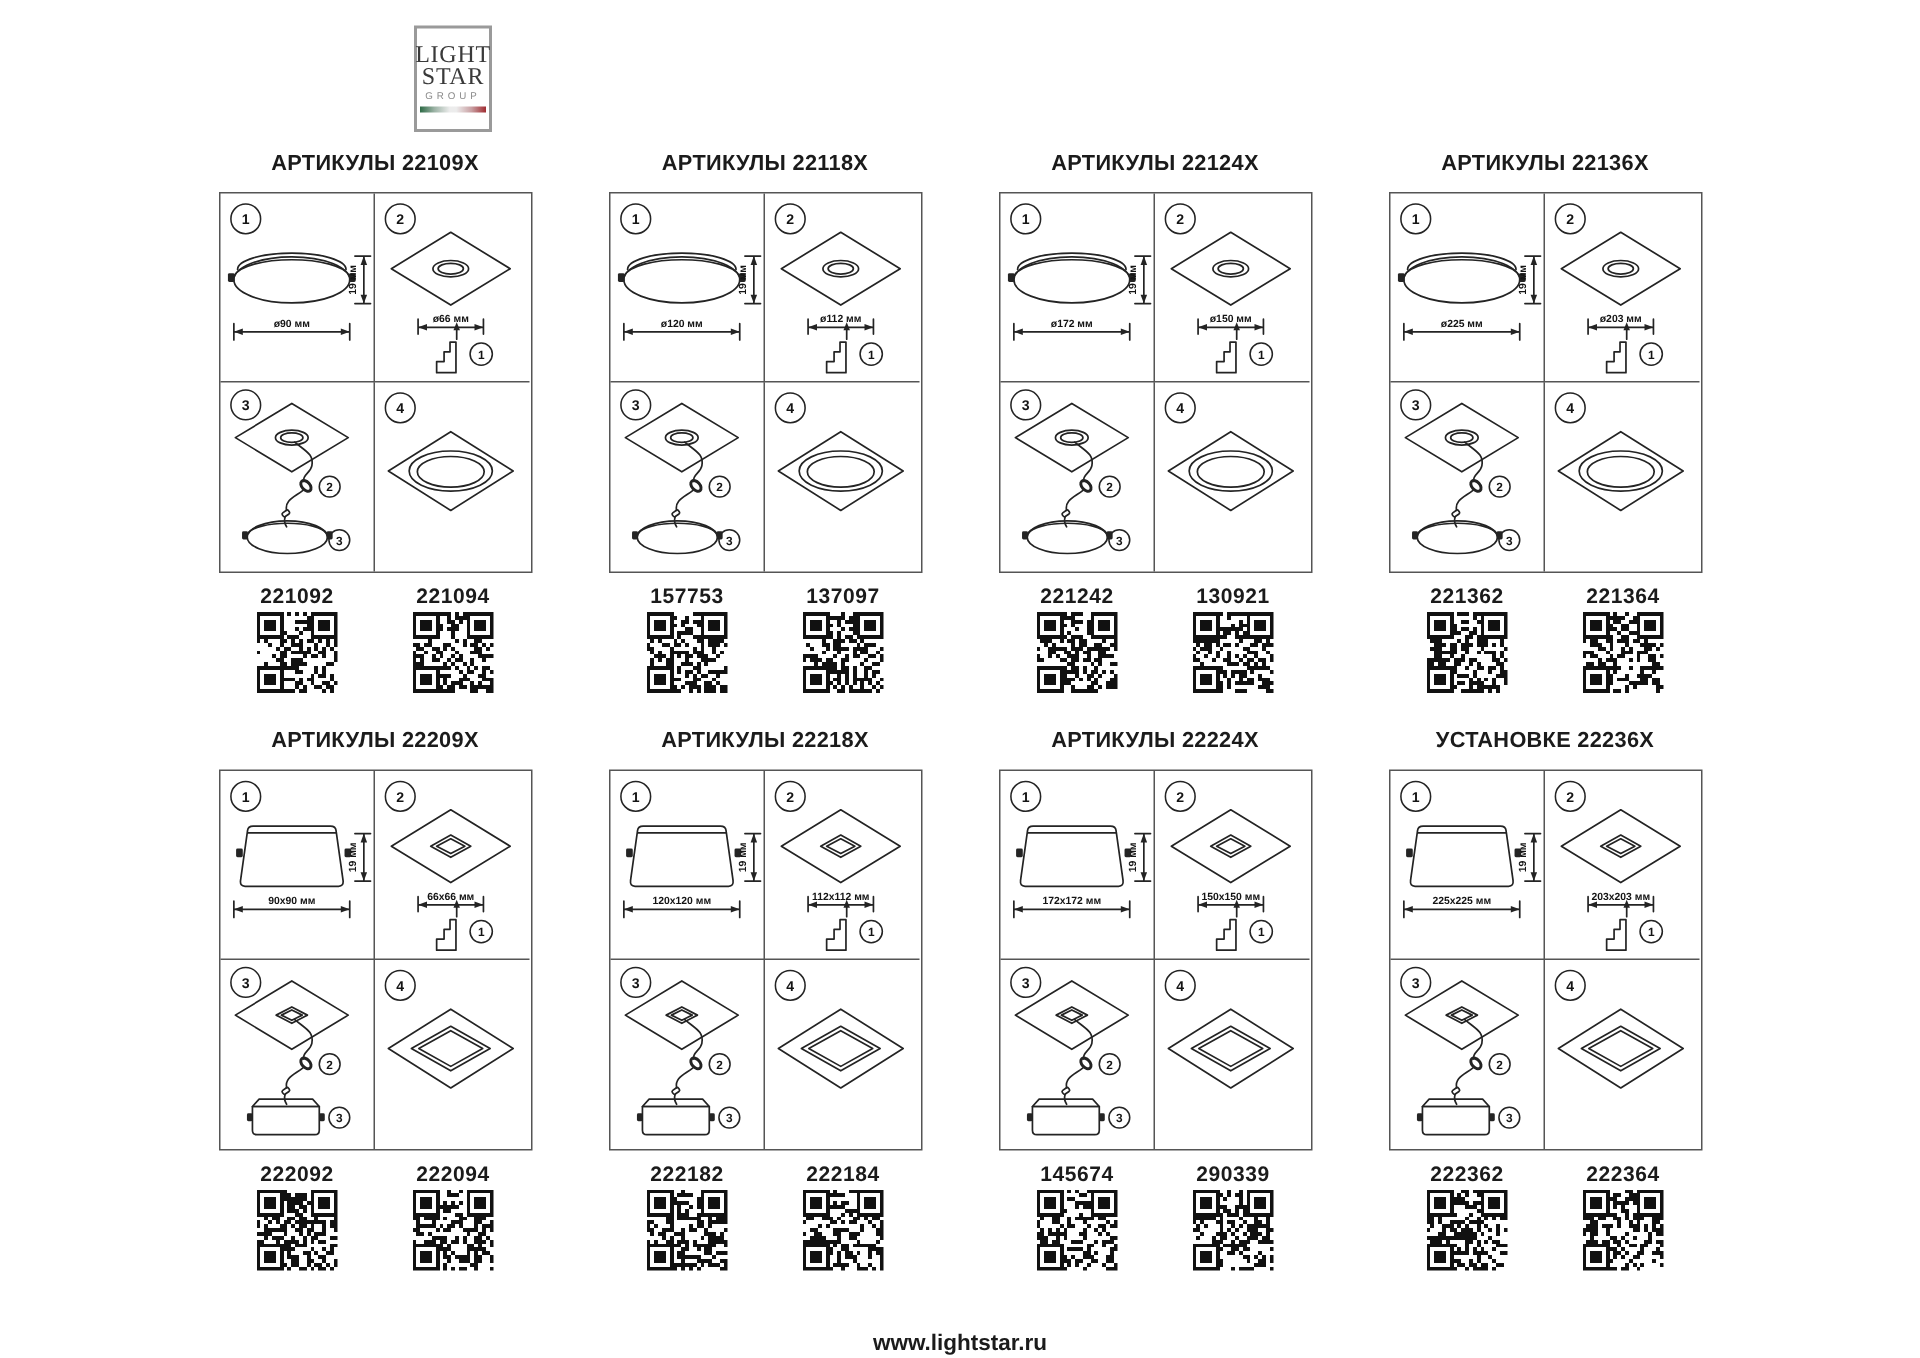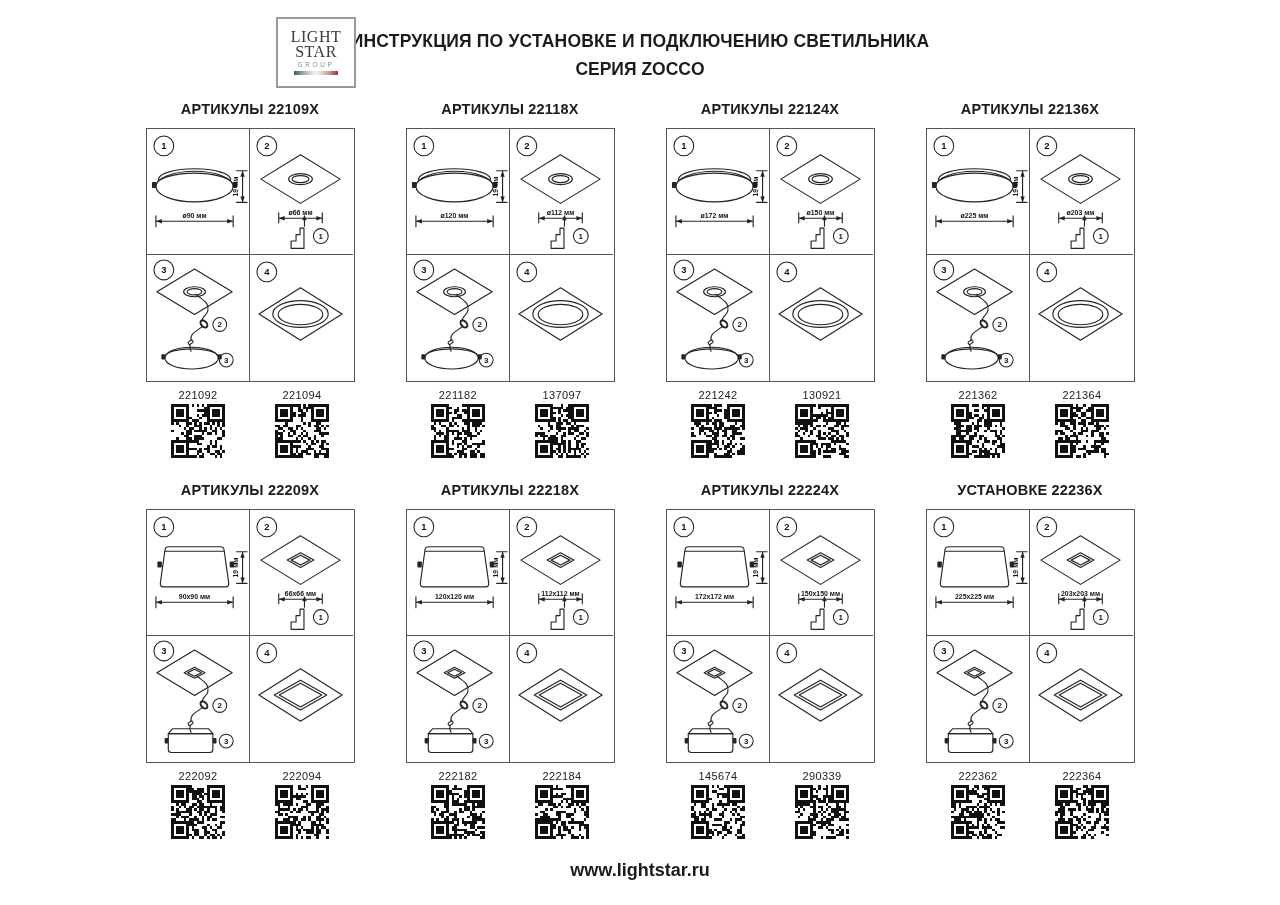--- a/index.html
+++ b/index.html
@@ -1,64 +1,60 @@
 <!DOCTYPE html>
 <html><head>
 <meta charset="utf-8">
 <style>
   html,body{margin:0;padding:0}
   body{width:1280px;height:905px;background:#fff;font-family:"Liberation Sans",sans-serif;color:#1b1b1b;position:relative;overflow:hidden}
   .header{position:relative;height:97px}
-  .logo{position:absolute;left:276px;top:17px;width:80px;height:71px;border:2px solid #9a9a9a;box-sizing:border-box;display:flex;flex-direction:column;align-items:center;justify-content:center;background:#fff}
+  .logo{position:absolute;left:276px;top:17px;width:52px;height:71px;border:2px solid #9a9a9a;box-sizing:border-box;display:flex;flex-direction:column;align-items:center;justify-content:center;background:#fff}
   .logo-l1,.logo-l2{font-family:"Liberation Serif",serif;font-size:16px;line-height:14.5px;color:#3a3a3a;letter-spacing:.5px}
   .logo-l3{font-size:6.5px;letter-spacing:2.6px;color:#8a8a8a;margin-top:2px}
   .flag{width:44px;height:4.5px;margin-top:2.5px;background:linear-gradient(90deg,#2d6a45 0%,#9db3a6 22%,#ececec 45%,#ececec 55%,#c9a0a3 78%,#a02c31 100%)}
   .titles{padding-top:31px;text-align:center}
   .t1{font-size:17.5px;font-weight:700;letter-spacing:.2px}
   .t2{font-size:17.5px;font-weight:700;margin-top:7px}
   .panel-row{display:flex;justify-content:center;gap:52px}
   .row1{margin-top:4px}
   .row2{margin-top:24px}
   .panel{width:208px}
   .panel-title{text-align:center;font-size:14.5px;font-weight:700;margin-bottom:11px;letter-spacing:.2px;white-space:nowrap}
   .panel-box{border:1.2px solid #555;display:grid;grid-template-columns:1fr 1fr;background:#fff;width:206.5px;box-sizing:content-box}
   .cell{width:103px;height:126px;box-sizing:border-box;position:relative}
   .c1{border-right:1.2px solid #555;border-bottom:1.2px solid #555}
   .c2{border-bottom:1.2px solid #555}
   .c3{border-right:1.2px solid #555}
   svg.diag{display:block;width:102px;height:125px}
   .articles{display:grid;grid-template-columns:1fr 1fr;margin-top:7px}
   .article{display:flex;flex-direction:column;align-items:center}
-  .article-num{font-size:11px;font-weight:400;letter-spacing:.4px}
+  .article-num{font-size:14px;font-weight:700;letter-spacing:.4px}
   svg.qr{margin-top:3px}
-  .footer{text-align:center;margin-top:21px;font-size:18px;font-weight:700}
+  .footer{text-align:center;margin-top:40px;font-size:15px;font-weight:700}
   
   .st{fill:none;stroke:#242424;stroke-width:1.15;stroke-linejoin:round;stroke-linecap:round}
   .stw{fill:none;stroke:#242424;stroke-width:2;stroke-linejoin:round;stroke-linecap:round}
   .fl{fill:#242424;stroke:none}
   .bdg{fill:none;stroke:#242424;stroke-width:1.05}
   .num{font-size:9.5px;font-weight:700;text-anchor:middle;fill:#141414}
   .cnum{font-size:8px;font-weight:700;text-anchor:middle;fill:#141414}
   .dim{font-size:7px;font-weight:700;text-anchor:middle;fill:#141414}
   .panel.square .only-round{display:none}
   .panel.round .only-square{display:none}
 </style>
 </head>
 <body>
 
 <div class="header">
   <div class="logo">
     <div class="logo-l1">LIGHT</div>
     <div class="logo-l2">STAR</div>
     <div class="logo-l3">GROUP</div>
     <div class="flag"></div>
-  </div>
-  <div class="titles">
-    <div class="t1">ИНСТРУКЦИЯ ПО УСТАНОВКЕ И ПОДКЛЮЧЕНИЮ СВЕТИЛЬНИКА</div>
-    <div class="t2">СЕРИЯ ZOCCO</div>
   </div>
 </div>
 
 <main>
   <div class="panel-row row1" id="row1">
       <div class="panel round">
     <div class="panel-title">АРТИКУЛЫ 22109X</div>
     <div class="panel-box">
 
       <div class="cell c1">
@@ -608,21 +604,21 @@
           <g class="only-square">
             <polygon class="st" points="51,44.5 77.5,59.5 51,74.5 24.5,59.5"></polygon>
             <polygon class="st" points="51,47.5 72.5,59.5 51,71.5 29.5,59.5"></polygon>
           </g>
         </svg>
       </div>
     </div>
 
     <div class="articles">
       <div class="article">
-        <div class="article-num">221182</div>
+        <div class="article-num">157753</div>
         <svg class="qr" viewBox="0 0 21 21" width="54" height="54" shape-rendering="crispEdges">
               <g fill="#111">
                 <rect x="12" y="0" width="1" height="1"></rect>
                 <rect x="13" y="0" width="1" height="1"></rect>
                 <rect x="7" y="1" width="1" height="1"></rect>
                 <rect x="10" y="1" width="1" height="1"></rect>
                 <rect x="9" y="2" width="1" height="1"></rect>
                 <rect x="10" y="2" width="1" height="1"></rect>
                 <rect x="12" y="2" width="1" height="1"></rect>
                 <rect x="13" y="2" width="1" height="1"></rect>

